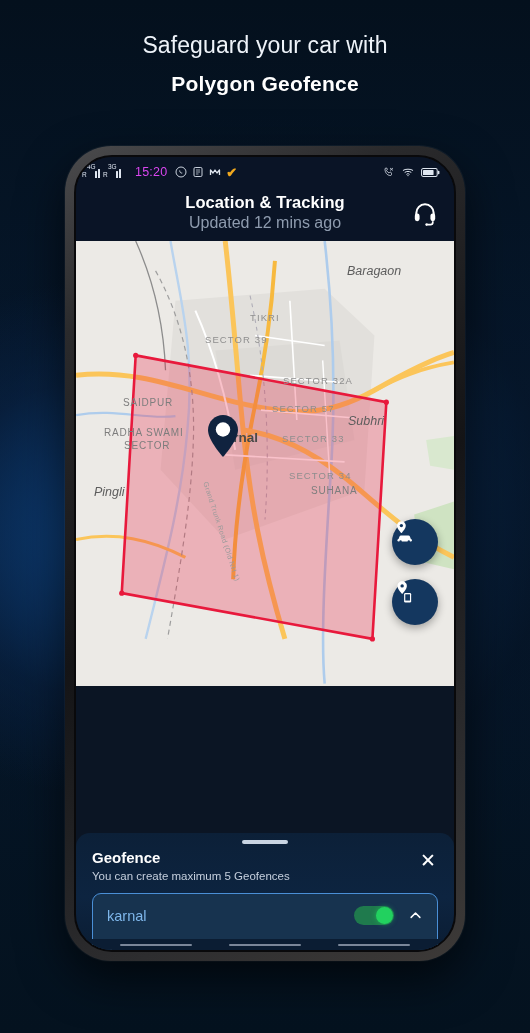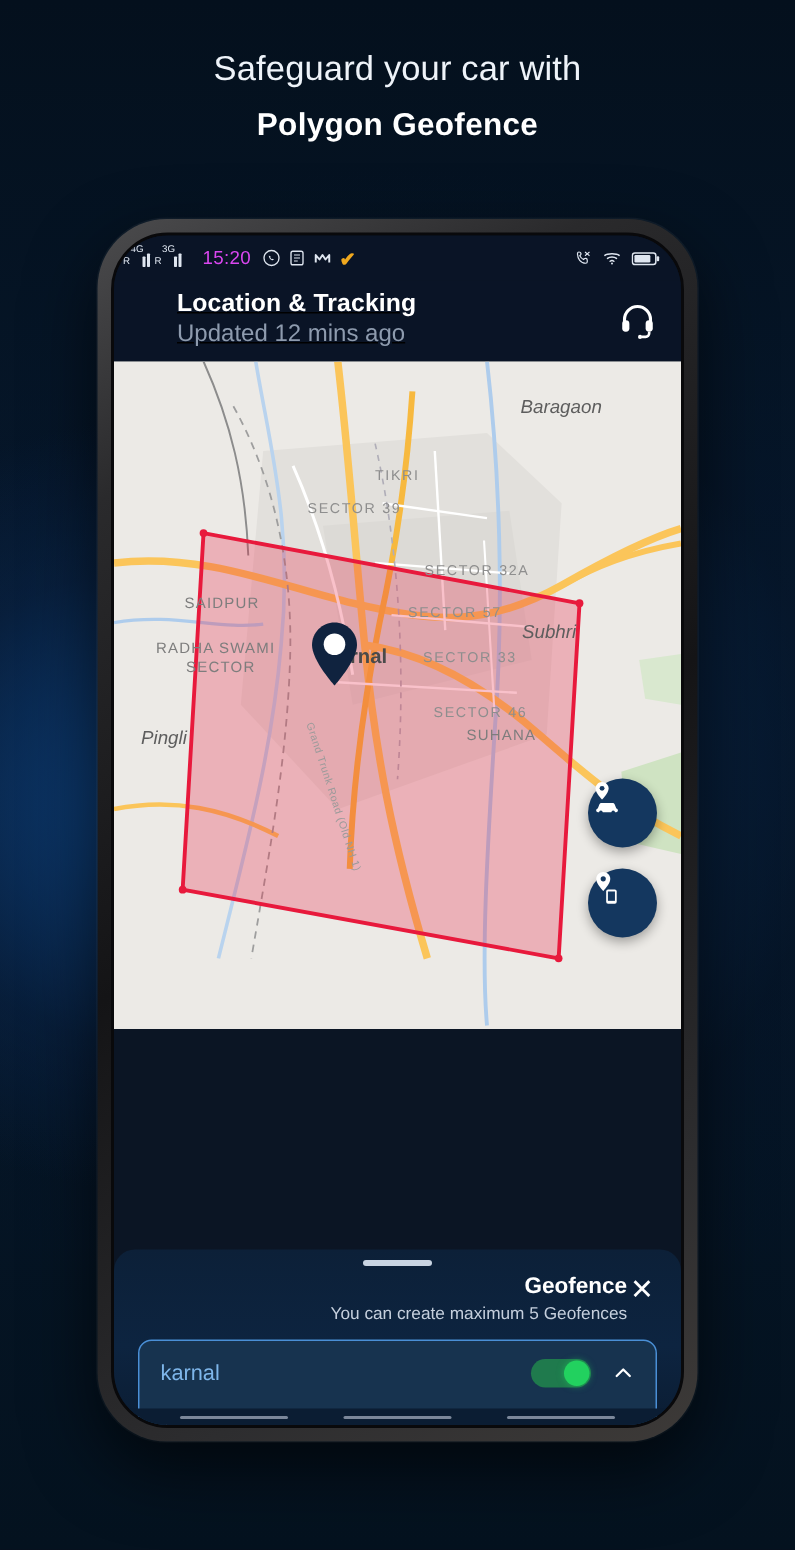--- a/index.html
+++ b/index.html
@@ -64,21 +64,21 @@
   .sig .r{ position:absolute; left:-8px; bottom:0; font-size:6.5px; color:#dfe6f0; }
   #clock{ font-size:12.5px; font-weight:500; color:#d946ef; margin:0 3px; letter-spacing:.2px;}
   .mini{ width:12px; height:12px; display:block; }
   .check{ color:#f0a81e; font-size:13px; font-weight:700; }
 
   
   #appbar{
     background:#0a1426; padding:6px 16px 9px;
     display:flex; align-items:center;
   }
-  #appbar .titles{ flex:1; padding-left:26px;text-decoration:underline;}
+  #appbar .titles{ flex:1; text-align:center; padding-left:26px;}
   #app-title{ color:#ffffff; font-size:16.5px; font-weight:700; letter-spacing:.1px; }
   #app-sub{ color:#8e9bae; font-size:16px; margin-top:2px; }
   #support{ width:26px; height:26px; flex:0 0 26px; }
 
   
   #map{
     position:relative; height:445px; overflow:hidden;
     background:#ebe9e5;
   }
   #map svg{ position:absolute; inset:0; }
@@ -116,21 +116,21 @@
   #sheet{
     position:absolute; left:0; right:0; bottom:0; top:676px;
     background:linear-gradient(180deg,#0c2038 0%,#0d2440 55%,#0b1d33 100%);
     border-top-left-radius:14px; border-top-right-radius:14px;
     padding:0 16px;
   }
   #grabber{
     width:46px; height:4px; border-radius:2px; background:#c9d4e2;
     margin:7px auto 0;
   }
-  #sheet-head{ display:flex; align-items:flex-start; margin-top:5px;text-align:right; }
+  #sheet-head{ display:flex; align-items:flex-start; margin-top:5px; }
   #sheet-head .txt{ flex:1; }
   #sheet-title{ color:#ffffff; font-size:15px; font-weight:700; }
   #sheet-sub{ color:#c5cfdd; font-size:11.5px; margin-top:4px; }
   #close-btn{ color:#ffffff; font-size:19px; line-height:19px; font-weight:300; padding:2px 2px 0;}
 
   .gcard{
     margin-top:11px; border-radius:9px;
     background:#16334f; padding:12px 14px;
   }
   .gcard.expanded{
@@ -290,21 +290,21 @@
     <div class="mlabel lbl-place" style="left:271px;top:23px">Baragaon</div>
     <div class="mlabel lbl-sector" style="left:174px;top:71px">TIKRI</div>
     <div class="mlabel lbl-sector" style="left:129px;top:93px">SECTOR 39</div>
     <div class="mlabel lbl-sector" style="left:207px;top:134px">SECTOR 32A</div>
     <div class="mlabel lbl-area" style="left:47px;top:156px">SAIDPUR</div>
     <div class="mlabel lbl-sector" style="left:196px;top:162px">SECTOR 57</div>
     <div class="mlabel lbl-place" style="left:272px;top:173px">Subhri</div>
     <div class="mlabel lbl-area" style="left:28px;top:186px">RADHA SWAMI</div>
     <div class="mlabel lbl-area" style="left:48px;top:199px">SECTOR</div>
     <div class="mlabel lbl-sector" style="left:206px;top:192px">SECTOR 33</div>
-    <div class="mlabel lbl-sector" style="left:213px;top:229px">SECTOR 46</div>
+    <div class="mlabel lbl-sector" style="left:213px;top:229px">SECTOR 34</div>
     <div class="mlabel lbl-area" style="left:235px;top:244px">SUHANA</div>
     <div class="mlabel lbl-place" style="left:18px;top:244px">Pingli</div>
     <div class="mlabel lbl-city" style="left:140px;top:189px">Karnal</div>
     <div class="mlabel lbl-road" style="left:133px;top:240px;transform:rotate(72deg);transform-origin:left top">Grand Trunk Road (Old NH 1)</div>
 
     <svg style="position:absolute;left:130px;top:173px;width:34px;height:44px" viewBox="0 0 34 44">
       <path d="M17 1C8.7 1 2 7.7 2 16c0 10.5 15 27 15 27s15-16.5 15-27C32 7.7 25.3 1 17 1z" fill="#10233f"></path>
       <circle cx="17" cy="15.5" r="7.2" fill="#ffffff"></circle>
     </svg>
 

